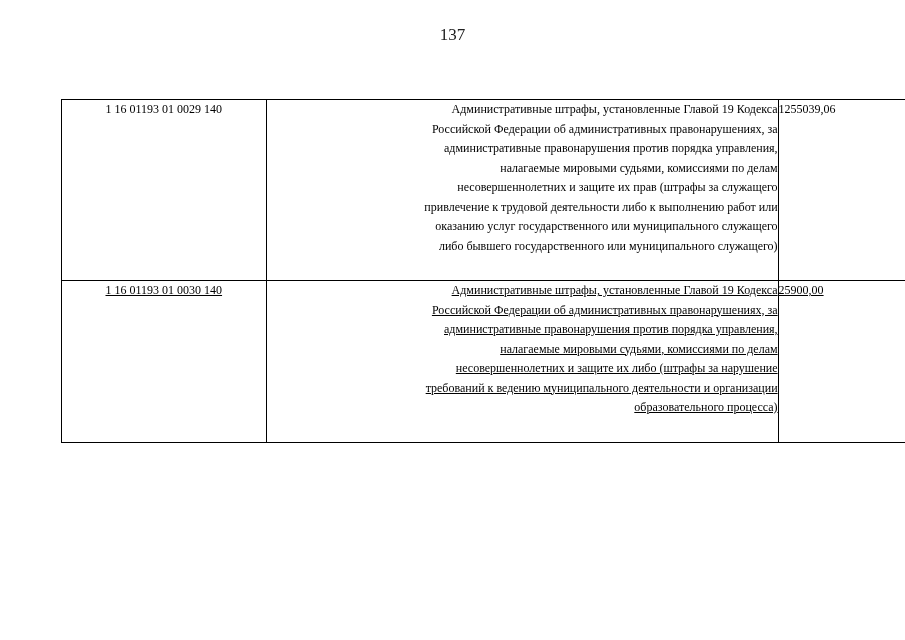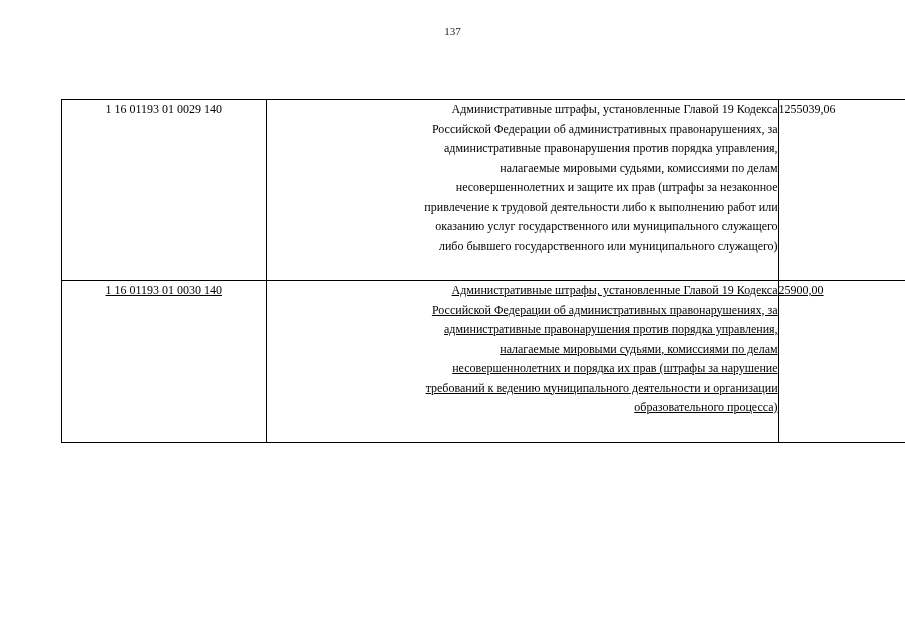--- a/index.html
+++ b/index.html
@@ -3,21 +3,21 @@
   <meta charset="utf-8">
   <style>
     html, body { margin: 0; padding: 0; background: #ffffff; }
     body {
       width: 905px; height: 640px; position: relative; overflow: hidden;
       font-family: "Liberation Serif", "DejaVu Serif", serif;
       color: #000;
     }
     .page-number {
       position: absolute; top: 25px; left: 0; width: 905px;
-      text-align: center; font-size: 11px; color: #222;
+      text-align: center; font-size: 17px; color: #222;
     }
     table.doc-table {
       position: absolute; left: 61px; top: 99px;
       border-collapse: collapse;
       width: 873px;
       font-size: 12px; line-height: 19.5px;
     }
     table.doc-table td {
       border: 1px solid #000;
       vertical-align: top;
@@ -37,34 +37,34 @@
 
 <table class="doc-table">
   <tbody>
     <tr class="row-1">
       <td class="code-cell">1 16 01193 01 0029 140</td>
       <td class="desc-cell">
         <span class="desc-line">Административные штрафы, установленные Главой 19 Кодекса</span>
         <span class="desc-line">Российской Федерации об административных правонарушениях, за</span>
         <span class="desc-line">административные правонарушения против порядка управления,</span>
         <span class="desc-line">налагаемые мировыми судьями, комиссиями по делам</span>
-        <span class="desc-line">несовершеннолетних и защите их прав (штрафы за незаконное</span>
+        <span class="desc-line">несовершеннолетних и защите их прав (штрафы за служащего</span>
         <span class="desc-line">привлечение к трудовой деятельности либо к выполнению работ или</span>
         <span class="desc-line">оказанию услуг государственного или муниципального служащего</span>
         <span class="desc-line">либо бывшего государственного или муниципального служащего)</span>
       </td>
       <td class="amount-cell">1255039,06</td>
     </tr>
     <tr class="row-2">
       <td class="code-cell">1 16 01193 01 0030 140</td>
       <td class="desc-cell">
         <span class="desc-line">Административные штрафы, установленные Главой 19 Кодекса</span>
         <span class="desc-line">Российской Федерации об административных правонарушениях, за</span>
         <span class="desc-line">административные правонарушения против порядка управления,</span>
         <span class="desc-line">налагаемые мировыми судьями, комиссиями по делам</span>
-        <span class="desc-line">несовершеннолетних и порядка их прав (штрафы за нарушение</span>
+        <span class="desc-line">несовершеннолетних и защите их либо (штрафы за нарушение</span>
         <span class="desc-line">требований к ведению муниципального деятельности и организации</span>
         <span class="desc-line">образовательного процесса)</span>
       </td>
       <td class="amount-cell">25900,00</td>
     </tr>
   </tbody>
 </table>
 
 </body></html>

